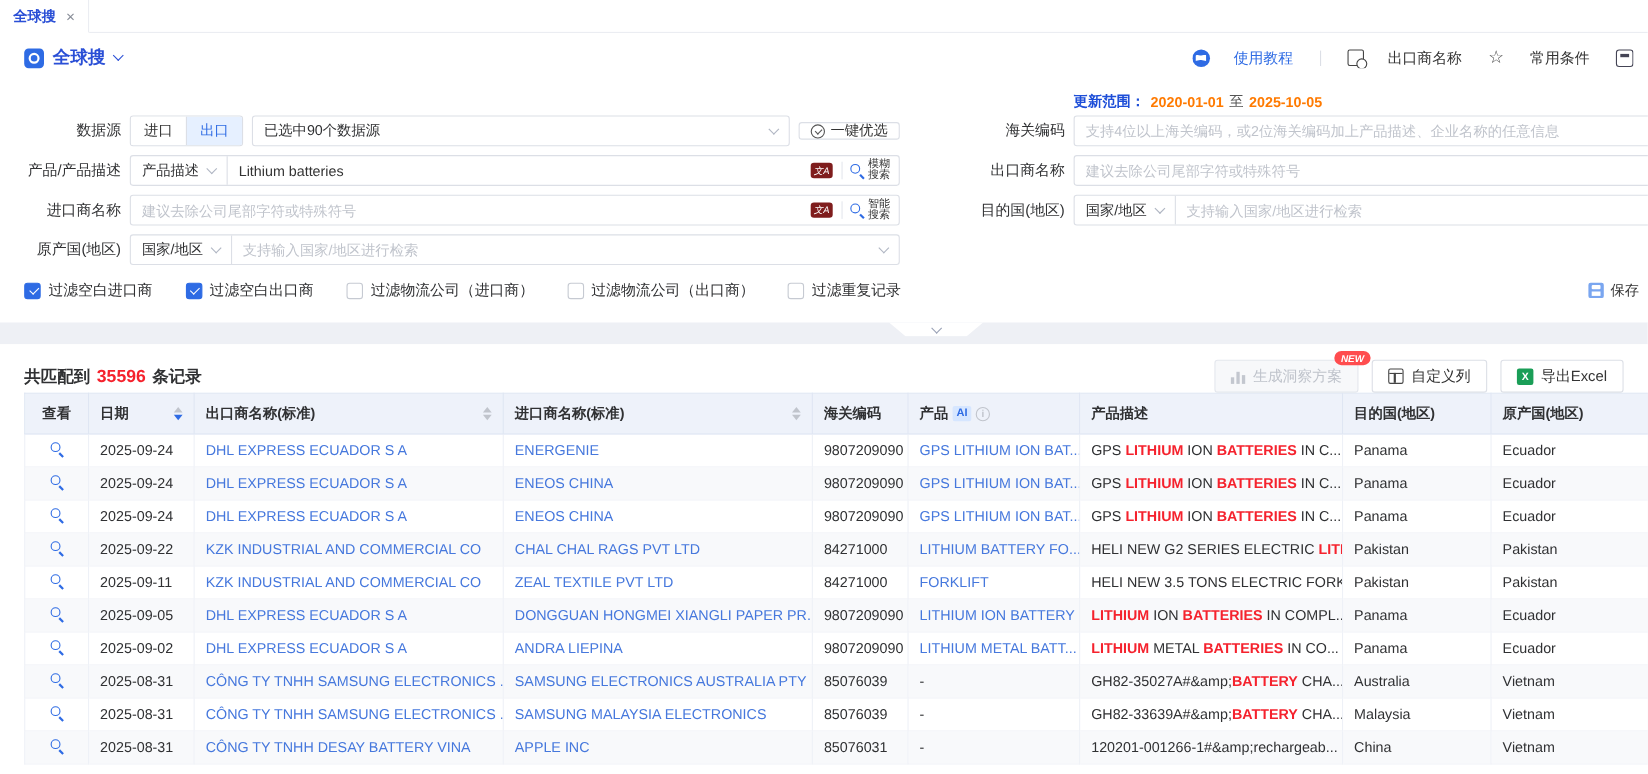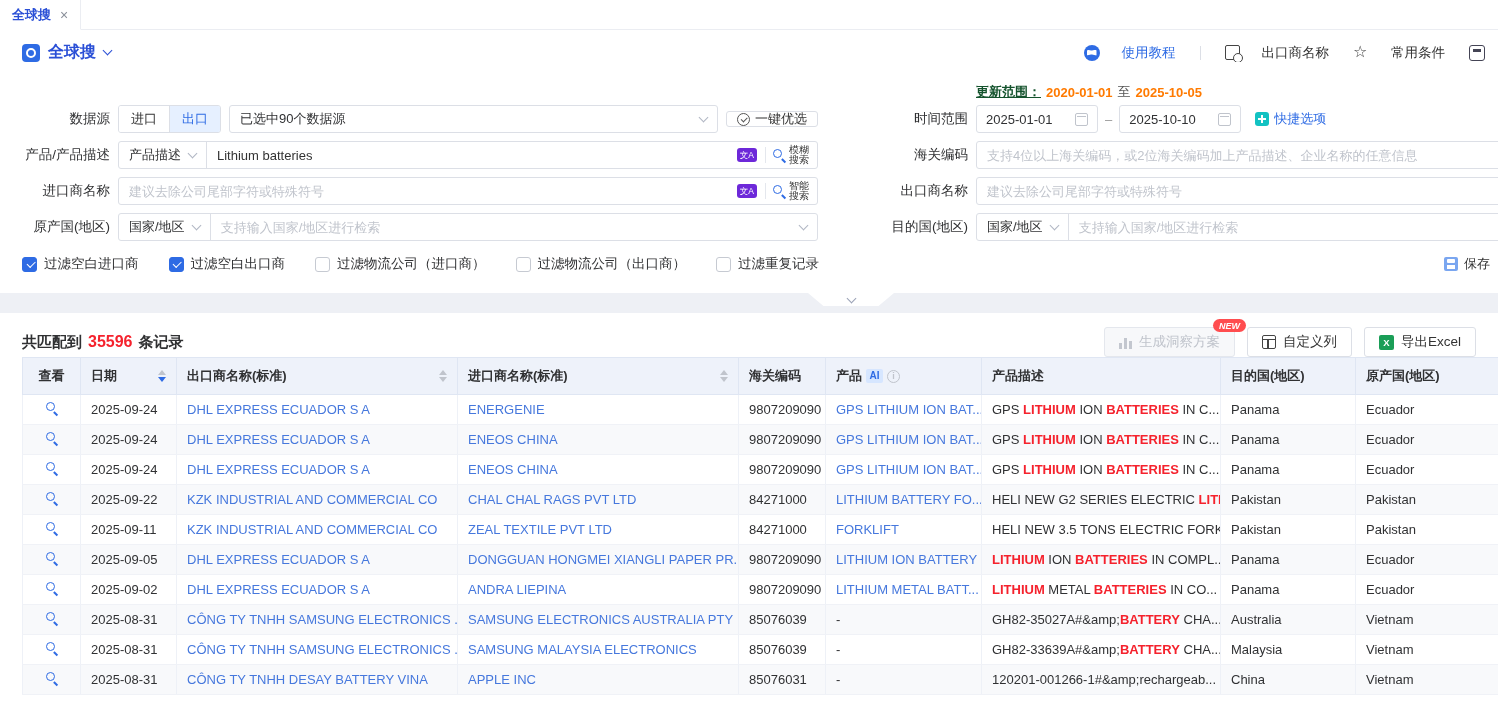--- a/index.html
+++ b/index.html
@@ -46,29 +46,29 @@
   .seg-btn.active{background:#e6f0ff;color:var(--accent);}
   .selectbox{flex:1;display:flex;align-items:center;justify-content:space-between;border:1px solid var(--border);border-radius:3px;height:28px;padding:0 10px;margin:0 8px;min-width:0;}
   .chev-g{width:7px;height:7px;border-right:1.4px solid #b0b6c3;border-bottom:1.4px solid #b0b6c3;transform:rotate(45deg);margin-top:-3px;flex:none;}
   .btn{display:flex;align-items:center;gap:5px;border:1px solid var(--border);border-radius:3px;height:16px;padding:0 10px;background:#fff;cursor:pointer;white-space:nowrap;font-size:13px;color:#333;}
   .opt-ic{width:13px;height:13px;border:1.4px solid #555;border-radius:50%;position:relative;}
   .opt-ic::after{content:"";position:absolute;left:3px;top:3.5px;width:5px;height:2.5px;border-left:1.4px solid #555;border-bottom:1.4px solid #555;transform:rotate(-45deg);}
   .compound{flex:1;display:flex;align-items:center;border:1px solid var(--border);border-radius:3px;height:28px;margin-left:8px;min-width:0;background:#fff;}
   .csel{display:flex;align-items:center;gap:8px;padding:0 10px;border-right:1px solid var(--border);height:100%;flex:none;cursor:pointer;}
   .cinput{flex:1;border:none;outline:none;height:100%;padding:0 10px;font:inherit;color:#333;min-width:0;background:transparent;}
   .cinput::placeholder{color:#c0c4cc;}
-  .trans-ic{flex:none;background:#6d28d9;color:#fff;border-radius:3px;font-size:8.5px;line-height:1;padding:3px 3px;margin:0 4px;cursor:pointer;letter-spacing:0;}
+  .trans-ic{flex:none;background:#7f1d1d;color:#fff;border-radius:3px;font-size:8.5px;line-height:1;padding:3px 3px;margin:0 4px;cursor:pointer;letter-spacing:0;font-style:italic;}
   .vsep{width:1px;height:16px;background:#e4e7ed;margin:0 4px;flex:none;}
   .mini-search{display:flex;align-items:center;gap:3px;padding:0 8px 0 2px;cursor:pointer;flex:none;}
   .mag{position:relative;display:inline-block;width:14px;height:14px;color:var(--accent);flex:none;}
   .mag::before{content:"";position:absolute;left:1px;top:1px;width:7px;height:7px;border:1.6px solid currentColor;border-radius:50%;}
   .mag::after{content:"";position:absolute;left:9.5px;top:9.5px;width:5px;height:1.6px;background:currentColor;transform:rotate(45deg);transform-origin:left center;}
   .two-line{font-size:10px;line-height:10.5px;color:#333;}
   .update-line{height:18px;padding-left:158px;display:flex;align-items:center;gap:5px;font-size:13px;}
-  .ur-label{color:#14532d;font-weight:bold;text-decoration:underline;}
+  .ur-label{color:#1d4ed8;font-weight:bold;}
   .ur-date{color:var(--orange);font-weight:bold;}
   .ur-mid{color:#555;}
   .rfields{flex:1;display:flex;align-items:center;margin-left:8px;min-width:0;}
   .dinput{display:flex;align-items:center;justify-content:space-between;border:1px solid var(--border);border-radius:3px;height:28px;padding:0 9px;width:122px;flex:none;cursor:pointer;}
   .cal{width:13px;height:13px;border:1.4px solid #c0c4cc;border-radius:2px;position:relative;flex:none;}
   .cal::before{content:"";position:absolute;top:2px;left:1px;right:1px;height:1.4px;background:#c0c4cc;}
   .dash{margin:0 7px;color:#999;}
   .quick{display:flex;align-items:center;gap:5px;margin-left:14px;color:var(--accent);cursor:pointer;white-space:nowrap;}
   .quick-ic{width:14px;height:14px;background:var(--teal);border-radius:3px;position:relative;}
   .quick-ic::before{content:"";position:absolute;left:3px;right:3px;top:6px;height:1.6px;background:#fff;}
@@ -230,38 +230,20 @@
     </div>
 
     <div class="form-right">
       <div class="update-line">
         <span class="ur-label">更新范围：</span>
         <span class="ur-date">2020-01-01</span>
         <span class="ur-mid">至</span>
         <span class="ur-date">2025-10-05</span>
       </div>
       <div class="frow">
-        <span class="rlabel">时间范围</span>
-        <div class="rfields">
-          <div class="dinput">
-            <span>2025-01-01</span>
-              <span class="cal"></span>
-          </div>
-          <span class="dash">–</span>
-          <div class="dinput">
-            <span>2025-10-10</span>
-              <span class="cal"></span>
-          </div>
-          <span class="quick">
-            <span class="quick-ic"></span>
-            <span>快捷选项</span>
-          </span>
-        </div>
-      </div>
-      <div class="frow">
         <span class="rlabel">海关编码</span>
         <div class="rfields">
           <input class="rinput" placeholder="支持4位以上海关编码，或2位海关编码加上产品描述、企业名称的任意信息" style="">
         </div>
       </div>
       <div class="frow">
         <span class="rlabel">出口商名称</span>
         <div class="rfields">
           <input class="rinput" placeholder="建议去除公司尾部字符或特殊符号" style="">
         </div>

